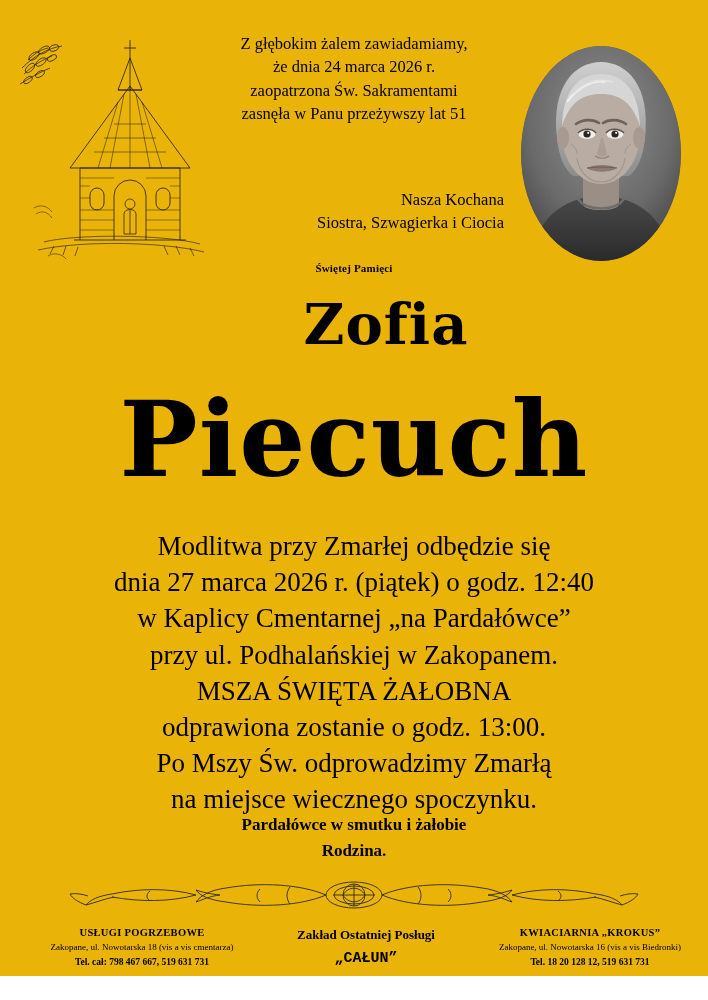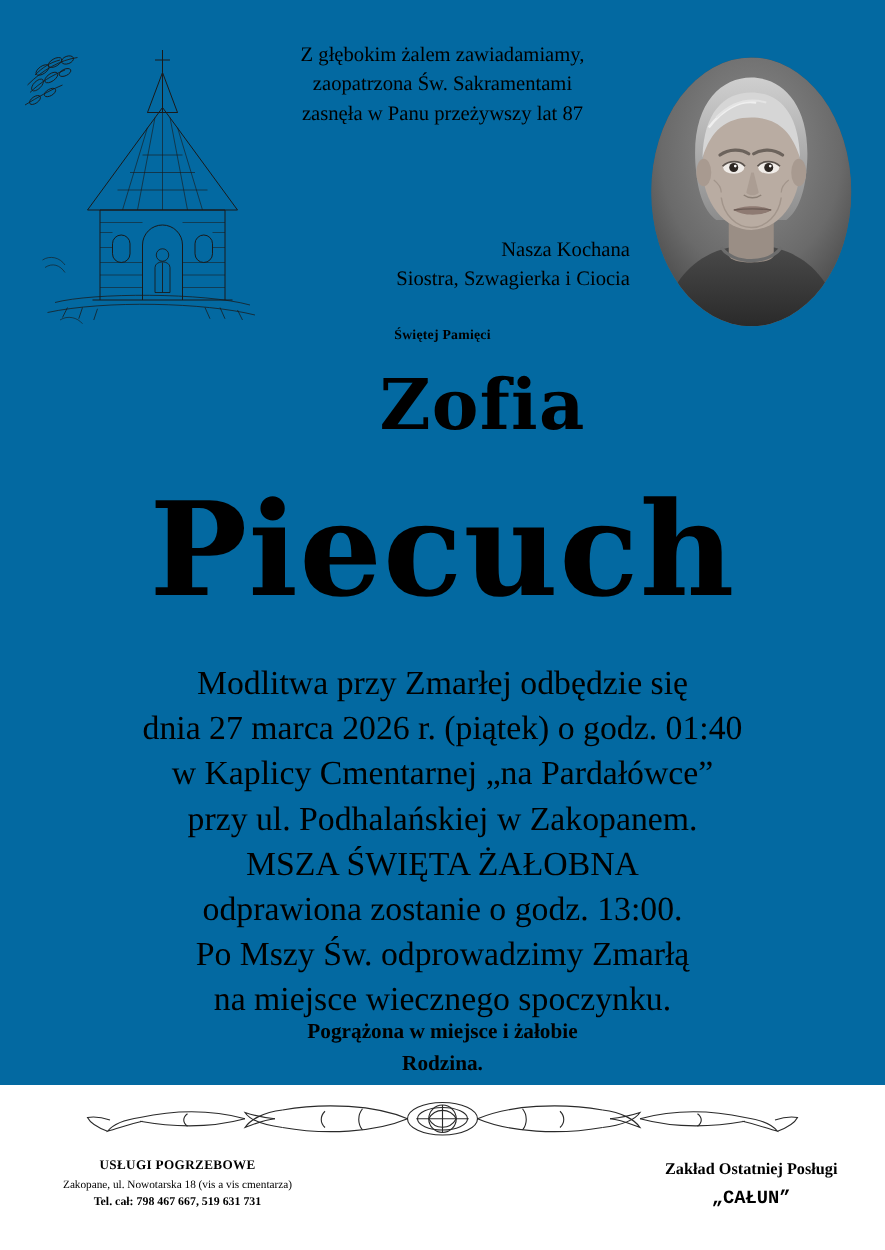--- a/index.html
+++ b/index.html
@@ -10,22 +10,22 @@
     width: 708px;
     height: 1000px;
     background: #ffffff;
     font-family: "Liberation Serif", serif;
     color: #000000;
     overflow: hidden;
   }
   .page {
     position: relative;
     width: 708px;
-    height: 868px;
-    background: #0369a1;
+    height: 976px;
+    background: #eab308;
   }
 
   
   .top {
     position: absolute;
     top: 0;
     left: 0;
     width: 708px;
     height: 300px;
   }
@@ -272,22 +272,23 @@
         <g stroke-width="0.5">
           <path d="M20 180 C26 176 34 178 38 184"></path>
           <path d="M22 186 C28 182 34 184 38 190"></path>
           <path d="M34 228 C40 224 48 226 52 231"></path>
         </g>
       </svg>
     </div>
 
     <div class="intro">
       <div>Z głębokim żalem zawiadamiamy,</div>
+      <div>że dnia 24 marca 2026 r.</div>
       <div>zaopatrzona Św. Sakramentami</div>
-      <div>zasnęła w Panu przeżywszy lat 87</div>
+      <div>zasnęła w Panu przeżywszy lat 51</div>
     </div>
 
     <div class="relation">
       <div>Nasza Kochana</div>
       <div>Siostra, Szwagierka i Ciocia</div>
     </div>
 
     <div class="memory">Świętej Pamięci</div>
 
     <div class="portrait">
@@ -352,31 +353,31 @@
         </svg>
       </div>
     </div>
   </div>
 
   <div class="name-first">Zofia</div>
   <div class="name-last">Piecuch</div>
 
   <div class="ceremony">
     <div>Modlitwa przy Zmarłej odbędzie się</div>
-    <div>dnia 27 marca 2026 r. (piątek) o godz. 01:40</div>
+    <div>dnia 27 marca 2026 r. (piątek) o godz. 12:40</div>
     <div>w Kaplicy Cmentarnej „na Pardałówce”</div>
     <div>przy ul. Podhalańskiej w Zakopanem.</div>
     <div>MSZA ŚWIĘTA ŻAŁOBNA</div>
     <div>odprawiona zostanie o godz. 13:00.</div>
     <div>Po Mszy Św. odprowadzimy Zmarłą</div>
     <div>na miejsce wiecznego spoczynku.</div>
   </div>
 
   <div class="mourners">
-    <div>Pogrążona w miejsce i żałobie</div>
+    <div>Pardałówce w smutku i żałobie</div>
     <div>Rodzina.</div>
   </div>
 
   <div class="divider">
     <svg width="608" height="34" viewBox="0 0 608 34" fill="none" stroke="#2a2a2a" stroke-width="0.9">
 
       <ellipse cx="304" cy="17" rx="28" ry="13"></ellipse>
       <ellipse cx="304" cy="17" rx="20" ry="9"></ellipse>
       <ellipse cx="304" cy="17" rx="11" ry="11"></ellipse>
       <path d="M293 17 C298 8 310 8 315 17 C310 26 298 26 293 17 Z"></path>
@@ -415,15 +416,20 @@
       <div class="ftitle">USŁUGI POGRZEBOWE</div>
       <div class="faddr">Zakopane, ul. Nowotarska 18 (vis a vis cmentarza)</div>
       <div class="fphone">Tel. cał: 798 467 667, 519 631 731</div>
     </div>
 
     <div class="fcol mid">
       <div class="ftitle">Zakład Ostatniej Posługi</div>
       <div class="fsub">„CAŁUN”</div>
     </div>
 
+    <div class="fcol right">
+      <div class="ftitle">KWIACIARNIA „KROKUS”</div>
+      <div class="faddr">Zakopane, ul. Nowotarska 16 (vis a vis Biedronki)</div>
+      <div class="fphone">Tel. 18 20 128 12, 519 631 731</div>
+    </div>
 
   </div>
 </div>
 
 </body></html>

